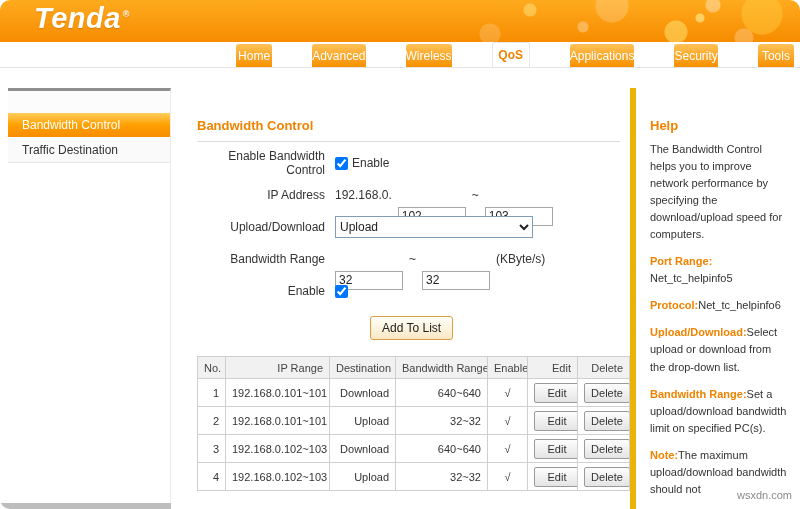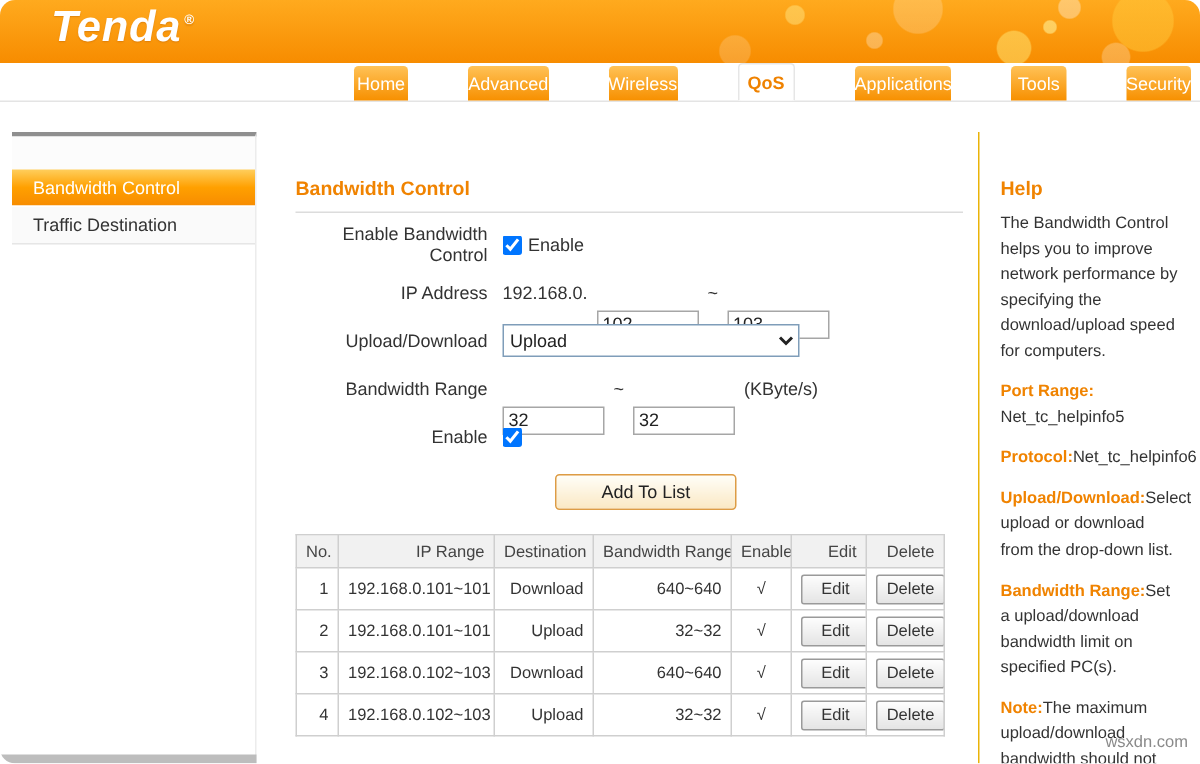--- a/index.html
+++ b/index.html
@@ -45,33 +45,33 @@
   .flabel { flex:none; width:128px; text-align:right; margin-right:10px; }
   .fctrl { display:flex; align-items:center; }
   .ti { width:68px; height:19px; border:1px solid #a6a6a6; padding:1px 3px; font-size:12px; font-family:inherit; color:#222;margin-top:42px; }
   .sep { margin:0 6px; }
   .ipfx { margin-right:6px; }
   .unit { margin-left:6px; }
   .cbl { margin-left:4px; }
   .cb { margin:0; width:13px; height:13px; }
   .sel { width:198px; height:22px; font-size:12px; font-family:inherit; border:1px solid #7f9db9; background:#fff; color:#222; }
   .btnrow { margin-top:14px; height:26px; }
-  .addbtn { margin-left:173px; height:24px; padding:0 30px; font-size:12px; color:#222; font-family:inherit;
+  .addbtn { margin-left:173px; height:24px; padding:0 11px; font-size:12px; color:#222; font-family:inherit;
     background:linear-gradient(180deg,#fffef8 0%,#fae8c4 100%); border:1px solid #dd9c45; border-radius:3px; cursor:pointer; }
 
   
   .rules { margin-top:14px; border-collapse:collapse; table-layout:fixed; width:432px; font-size:11px; color:#333; }
   .rules th, .rules td { border:1px solid #cfcfcf; padding:3px 6px; text-align:right; white-space:nowrap; overflow:hidden; }
   .rules thead th { background:#f1f1f1; color:#444; font-weight:normal; height:22px; }
   .rules td { height:28px; }
   .rules .c { text-align:center; }
   .gbtn { width:46px; height:20px; font-size:11px; color:#333; font-family:inherit; background:linear-gradient(180deg,#fdfdfd,#e4e4e4); border:1px solid #9a9a9a; border-radius:2px; cursor:pointer; }
 
   
-  .help { flex:none; width:148px; border-left:1px solid #eab308; padding:0 12px 0 14px; font-size:11px; color:#333; }
+  .help { flex:none; width:170px; border-left:6px solid #eab308; padding:0 12px 0 14px; font-size:11px; color:#333; }
   .help-title { margin:30px 0 8px; font-size:13px; color:#f08300; font-weight:bold; }
   .help-p { margin:0 0 10px; line-height:1.55; }
   .hl { color:#f08300; font-weight:bold; }
   .hl.block { display:block; }
 
   .watermark { position:absolute; right:8px; bottom:8px; font-size:11px; color:#8a8a8a; }
 </style>
 </head>
 <body>
 
@@ -83,22 +83,22 @@
       <span>Tenda</span><sup>®</sup>
     </div>
   </div>
 
   <nav class="tabs">
     <a class="tab">Home</a>
     <a class="tab">Advanced</a>
     <a class="tab">Wireless</a>
     <a class="tab active">QoS</a>
     <a class="tab">Applications</a>
+    <a class="tab">Security</a>
     <a class="tab">Tools</a>
-    <a class="tab">Security</a>
   </nav>
 
   <div class="content">
 
     <aside class="sidebar">
       <div class="side-spacer"></div>
       <div class="side-item active">Bandwidth Control</div>
       <div class="side-item">Traffic Destination</div>
       <div class="side-bottom"></div>
     </aside>

